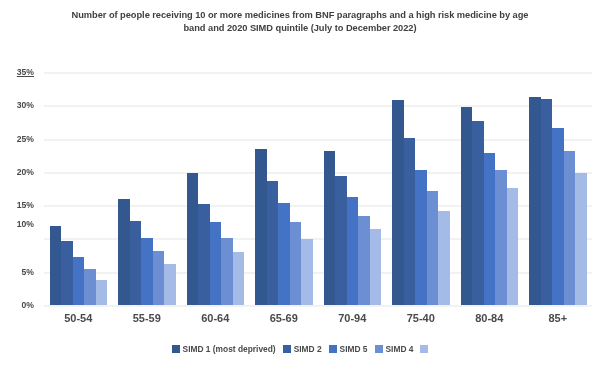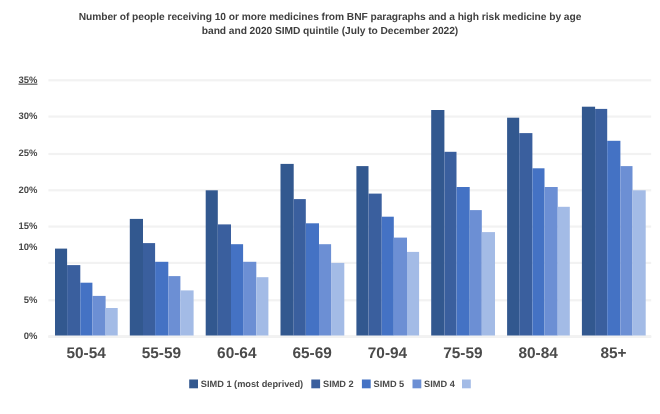--- a/index.html
+++ b/index.html
@@ -104,21 +104,21 @@
   .xlabels {
     position: absolute;
     left: 44px;
     top: 312px;
     width: 548px;
     display: flex;
   }
   .xlabel {
     flex: 1 1 0;
     text-align: center;
-    font-size: 14px;
+    font-size: 11px;
     font-weight: bold;
     color: #4a4a4a;
     white-space: nowrap;
   }
 
   
   .legend {
     position: absolute;
     left: 0;
     top: 344px;
@@ -233,21 +233,21 @@
         <div class="bar" style="height: 132.477px; background: rgb(163, 187, 230);"></div>
       </div>
     </div>
 
   <div class="xlabels">
       <div class="xlabel">50-54</div>
       <div class="xlabel">55-59</div>
       <div class="xlabel">60-64</div>
       <div class="xlabel">65-69</div>
       <div class="xlabel">70-94</div>
-      <div class="xlabel">75-59</div>
+      <div class="xlabel">75-40</div>
       <div class="xlabel">80-84</div>
       <div class="xlabel">85+</div>
     </div>
 
   <div class="legend">
       <div class="legend-item">
         <div class="legend-swatch" style="background: rgb(50, 88, 143);"></div>
         <div class="legend-text">SIMD 1 (most deprived)</div>
       </div>
       <div class="legend-item">

